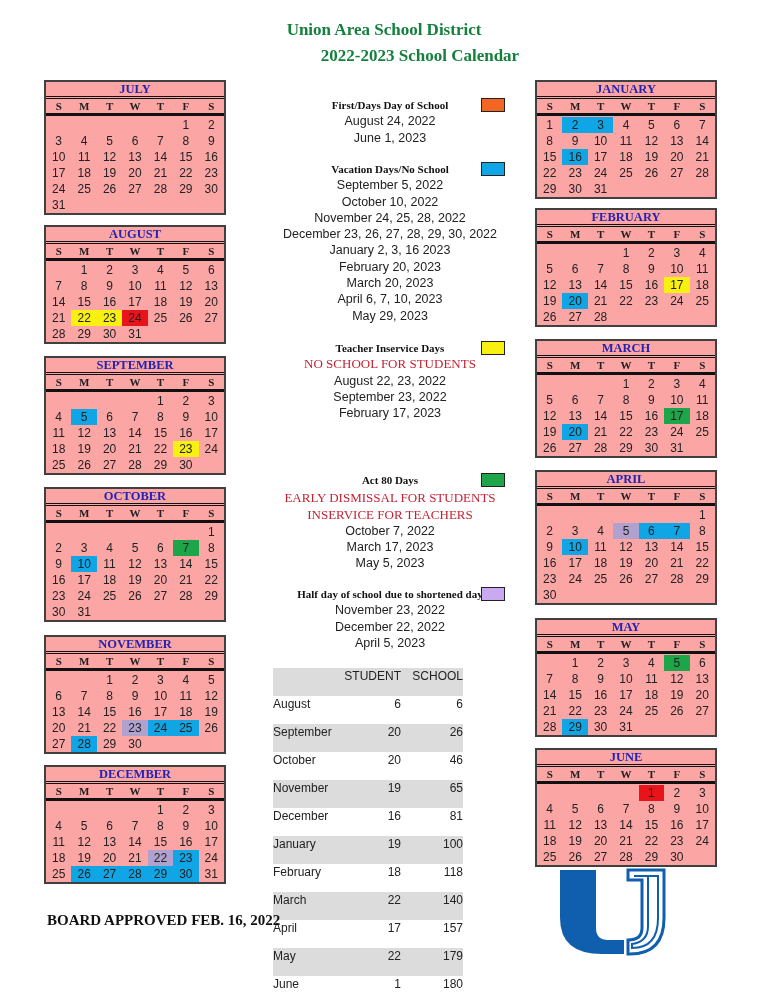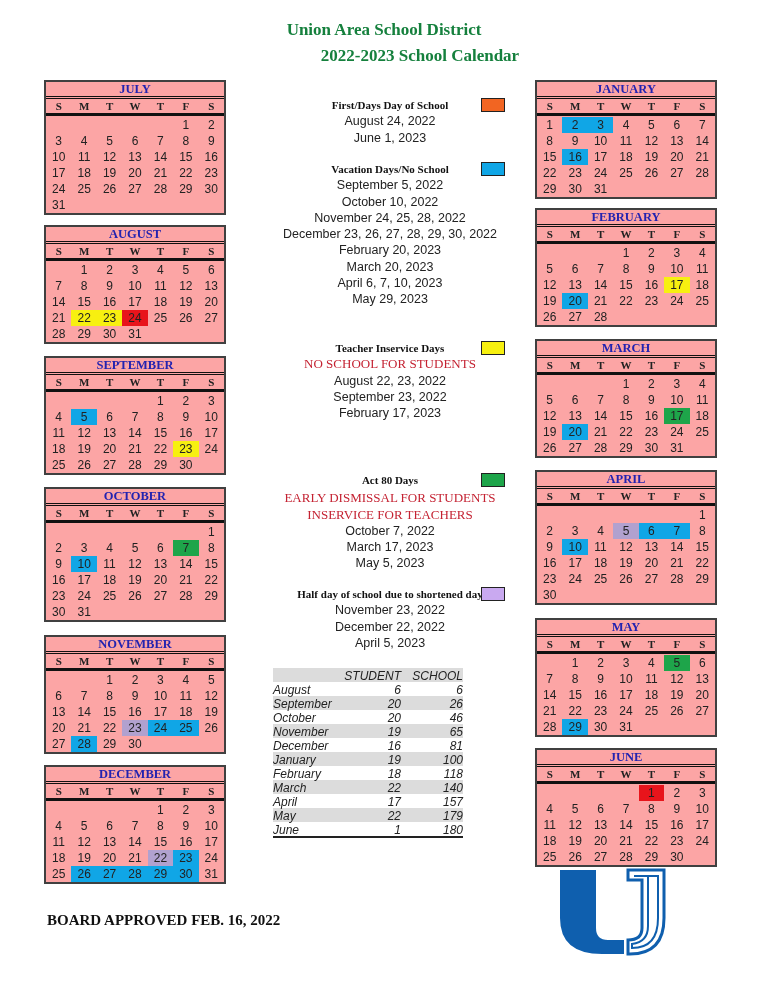--- a/index.html
+++ b/index.html
@@ -14,21 +14,21 @@
   .c-vac { background:#10a6e6; }
   .c-ins { background:#f7f010; }
   .c-act { background:#1ea54a; }
   .c-half { background:#b1a1cf; }
   .legend { position:absolute; left:270px; width:240px; text-align:center; font-size:12.5px; }
   .legend .lh { font-family:"Liberation Serif", serif; font-weight:bold; font-size:11px; color:#111; position:relative; }
   .legend .red { font-family:"Liberation Serif", serif; color:#c42232; font-size:13px; }
   .legend div { line-height:16.3px; }
   .swatch { position:absolute; width:22px; height:12px; border:1px solid #222; }
   .tbl { position:absolute; left:273px; top:668px; width:190px; font-size:12px; border-bottom:2px solid #222; }
-  .tbl .row { display:grid; grid-template-columns:70px 58px 62px; height:14px; line-height:16.1px;font-style:italic; }
+  .tbl .row { display:grid; grid-template-columns:70px 58px 62px; height:28px; line-height:16.1px; }
   .tbl .row.shade { background:#dcdcdc; }
   .tbl .num { text-align:right; }
   .tbl .hdr { background:#dcdcdc; text-align:right; }
   .board { position:absolute; left:47px; top:912px; font-family:"Liberation Serif", serif; font-weight:bold; font-size:15px; color:#111; }
   .logo { position:absolute; left:552px; top:868px; }
 </style>
 </head>
 <body>
 
 <div class="title" style="top:20px;">Union Area School District</div>
@@ -651,20 +651,21 @@
   <div>June 1, 2023</div>
 </div>
 <div class="swatch" style="left:481px;top:98px;background:#f26522;"></div>
 
 <div class="legend" style="top:161px;">
   <div class="lh">Vacation Days/No School</div>
   <div>September 5, 2022</div>
   <div>October 10, 2022</div>
   <div>November 24, 25, 28, 2022</div>
   <div>December 23, 26, 27, 28, 29, 30, 2022</div>
+  <div>January 2, 3, 16 2023</div>
   <div>February 20, 2023</div>
   <div>March 20, 2023</div>
   <div>April 6, 7, 10, 2023</div>
   <div>May 29, 2023</div>
 </div>
 <div class="swatch" style="left:481px;top:162px;background:#10a6e6;"></div>
 
 <div class="legend" style="top:340px;">
   <div class="lh">Teacher Inservice Days</div>
   <div class="red">NO SCHOOL FOR STUDENTS</div>

